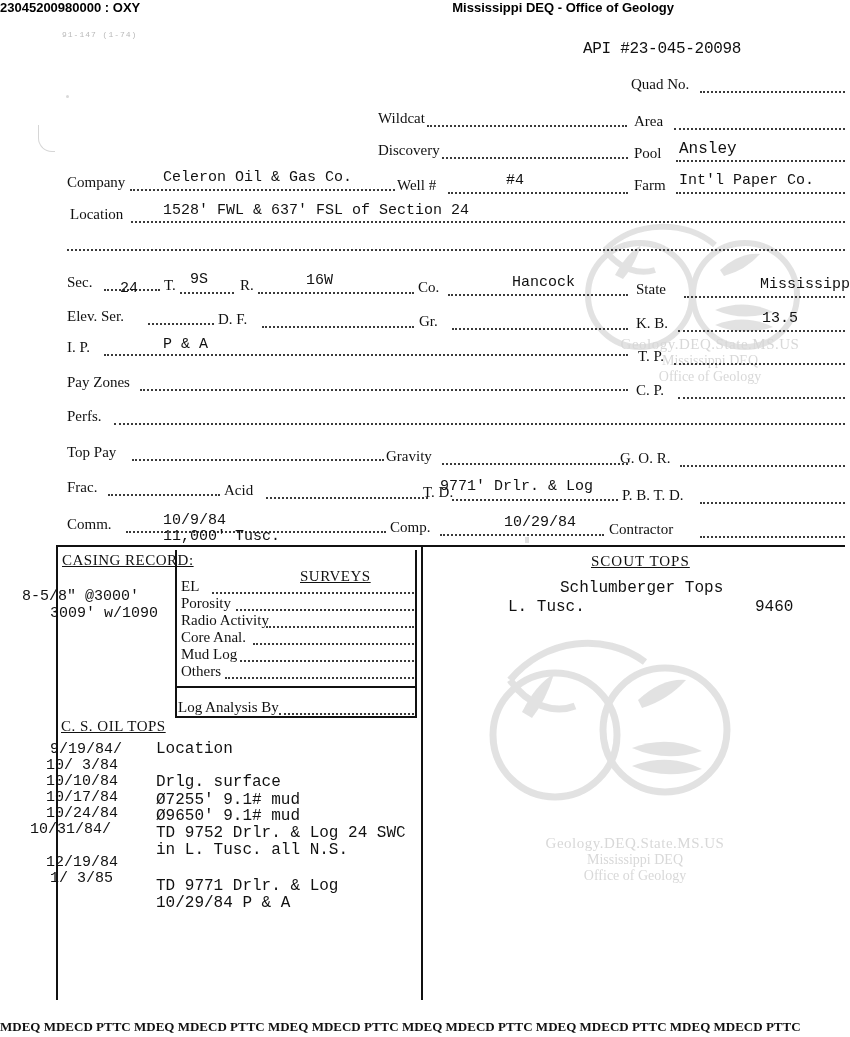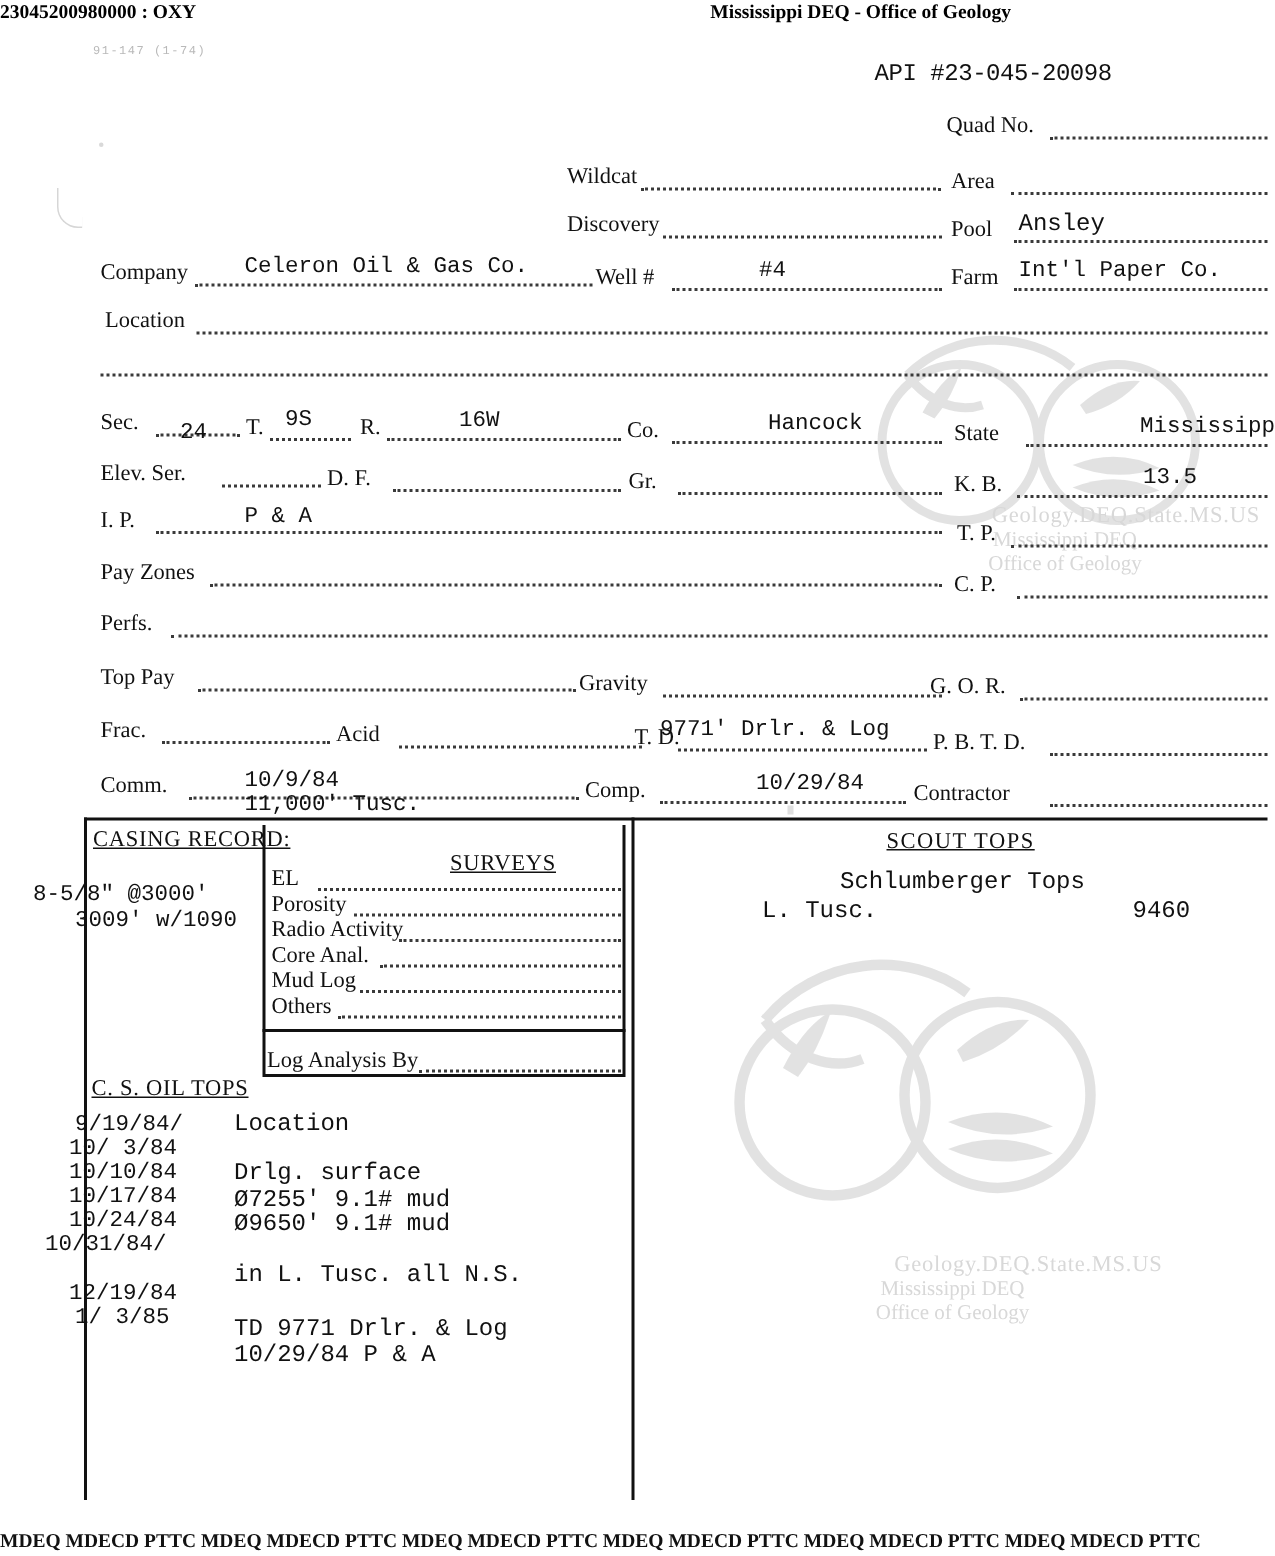--- a/index.html
+++ b/index.html
@@ -9,21 +9,21 @@
     font-family:"Liberation Serif", serif;
     color:#111;
     position:relative;
     overflow:hidden;
   }
   .page{position:relative;width:850px;height:1037px;}
 
   
   .hdr-bar{
     position:absolute;left:0;top:0;width:676px;height:18px;
-    font-family:Liberation Serif, serif;
+    font-family:Liberation Sans, sans-serif;
     font-weight:bold;font-size:13px;color:#000;
   }
   .hdr-left{position:absolute;left:0;top:0;}
   .hdr-right{position:absolute;right:2px;top:0;}
 
   .ftr-bar{
     position:absolute;left:0;bottom:2px;width:850px;
     font-weight:bold;font-size:13px;letter-spacing:0px;
     white-space:nowrap;
   }
@@ -33,21 +33,21 @@
     position:absolute;left:62px;top:30px;font-size:8px;color:#b9b9b9;
     font-family:"Liberation Mono", monospace;letter-spacing:1px;
   }
   .smudge1{position:absolute;left:66px;top:95px;width:3px;height:3px;background:#d9d9d9;border-radius:50%;}
   .smudge2{position:absolute;left:38px;top:125px;width:16px;height:26px;
     border-left:1px solid #d6d6d6;border-bottom:1px solid #d6d6d6;border-radius:0 0 0 14px;}
   .smudge3{position:absolute;left:525px;top:537px;width:4px;height:6px;background:#e0e0e0;}
 
   
   .wm{position:absolute;color:#d8d8d8;text-align:center;pointer-events:none;}
-  .wm .wm-l1{font-size:15px;letter-spacing:.5px;text-align:right;}
+  .wm .wm-l1{font-size:15px;letter-spacing:.5px;}
   .wm .wm-l2{font-size:14px;}
   .wm .wm-l3{font-size:14px;}
   .wm-logo{position:absolute;pointer-events:none;opacity:.85;}
   .wm-logo svg{display:block;}
 
   
   .title{
     position:absolute;left:368px;top:36px;
     font-size:23px;font-weight:bold;letter-spacing:1px;
   }
@@ -151,20 +151,21 @@
   <div class="val" style="left:163px;top:169px;font-size:15px;">Celeron Oil &amp; Gas Co.</div>
   <div class="lbl" style="left:397px;top:177px;">Well #</div>
   <div class="dots" style="left:448px;top:192px;width:180px;"></div>
   <div class="val" style="left:506px;top:172px;font-size:15px;">#4</div>
   <div class="lbl" style="left:634px;top:177px;">Farm</div>
   <div class="dots" style="left:676px;top:192px;width:169px;"></div>
   <div class="val" style="left:679px;top:172px;font-size:15px;">Int'l Paper Co.</div>
 
   <div class="lbl" style="left:70px;top:206px;">Location</div>
   <div class="dots" style="left:131px;top:221px;width:714px;"></div>
+  <div class="val" style="left:163px;top:202px;font-size:15px;">1528' FWL &amp; 637' FSL of Section 24</div>
 
   <div class="dots" style="left:67px;top:249px;width:778px;"></div>
 
   <div class="lbl" style="left:67px;top:274px;">Sec.</div>
   <div class="dots" style="left:104px;top:289px;width:56px;"></div>
   <div class="val" style="left:120px;top:269px;font-size:15px;margin-top:11px;">24</div>
   <div class="lbl" style="left:164px;top:277px;">T.</div>
   <div class="dots" style="left:180px;top:292px;width:54px;"></div>
   <div class="val" style="left:190px;top:271px;font-size:15px;">9S</div>
   <div class="lbl" style="left:240px;top:277px;">R.</div>
@@ -289,20 +290,21 @@
   <div class="val" style="left:46px;top:789px;font-size:15px;">10/17/84</div>
   <div class="val" style="left:46px;top:805px;font-size:15px;">10/24/84</div>
   <div class="val" style="left:30px;top:821px;font-size:15px;">10/31/84/</div>
   <div class="val" style="left:46px;top:854px;font-size:15px;">12/19/84</div>
   <div class="val" style="left:50px;top:870px;font-size:15px;">1/ 3/85</div>
 
   <div class="val" style="left:156px;top:740px;font-size:16px;">Location</div>
   <div class="val" style="left:156px;top:773px;font-size:16px;">Drlg. surface</div>
   <div class="val" style="left:156px;top:791px;font-size:16px;">Ø7255'  9.1# mud</div>
   <div class="val" style="left:156px;top:807px;font-size:16px;">Ø9650'  9.1# mud</div>
+  <div class="val" style="left:156px;top:824px;font-size:16px;">TD 9752 Drlr. &amp; Log  24 SWC</div>
   <div class="val" style="left:156px;top:841px;font-size:16px;">in L. Tusc. all N.S.</div>
   <div class="val" style="left:156px;top:877px;font-size:16px;">TD 9771 Drlr. &amp; Log</div>
   <div class="val" style="left:156px;top:894px;font-size:16px;">10/29/84 P &amp; A</div>
 
   <div class="ftr-bar">
     <span>MDEQ  MDECD  PTTC  MDEQ  MDECD  PTTC  MDEQ  MDECD  PTTC  MDEQ  MDECD  PTTC  MDEQ  MDECD  PTTC  MDEQ  MDECD  PTTC</span>
   </div>
 
 </div>
 

